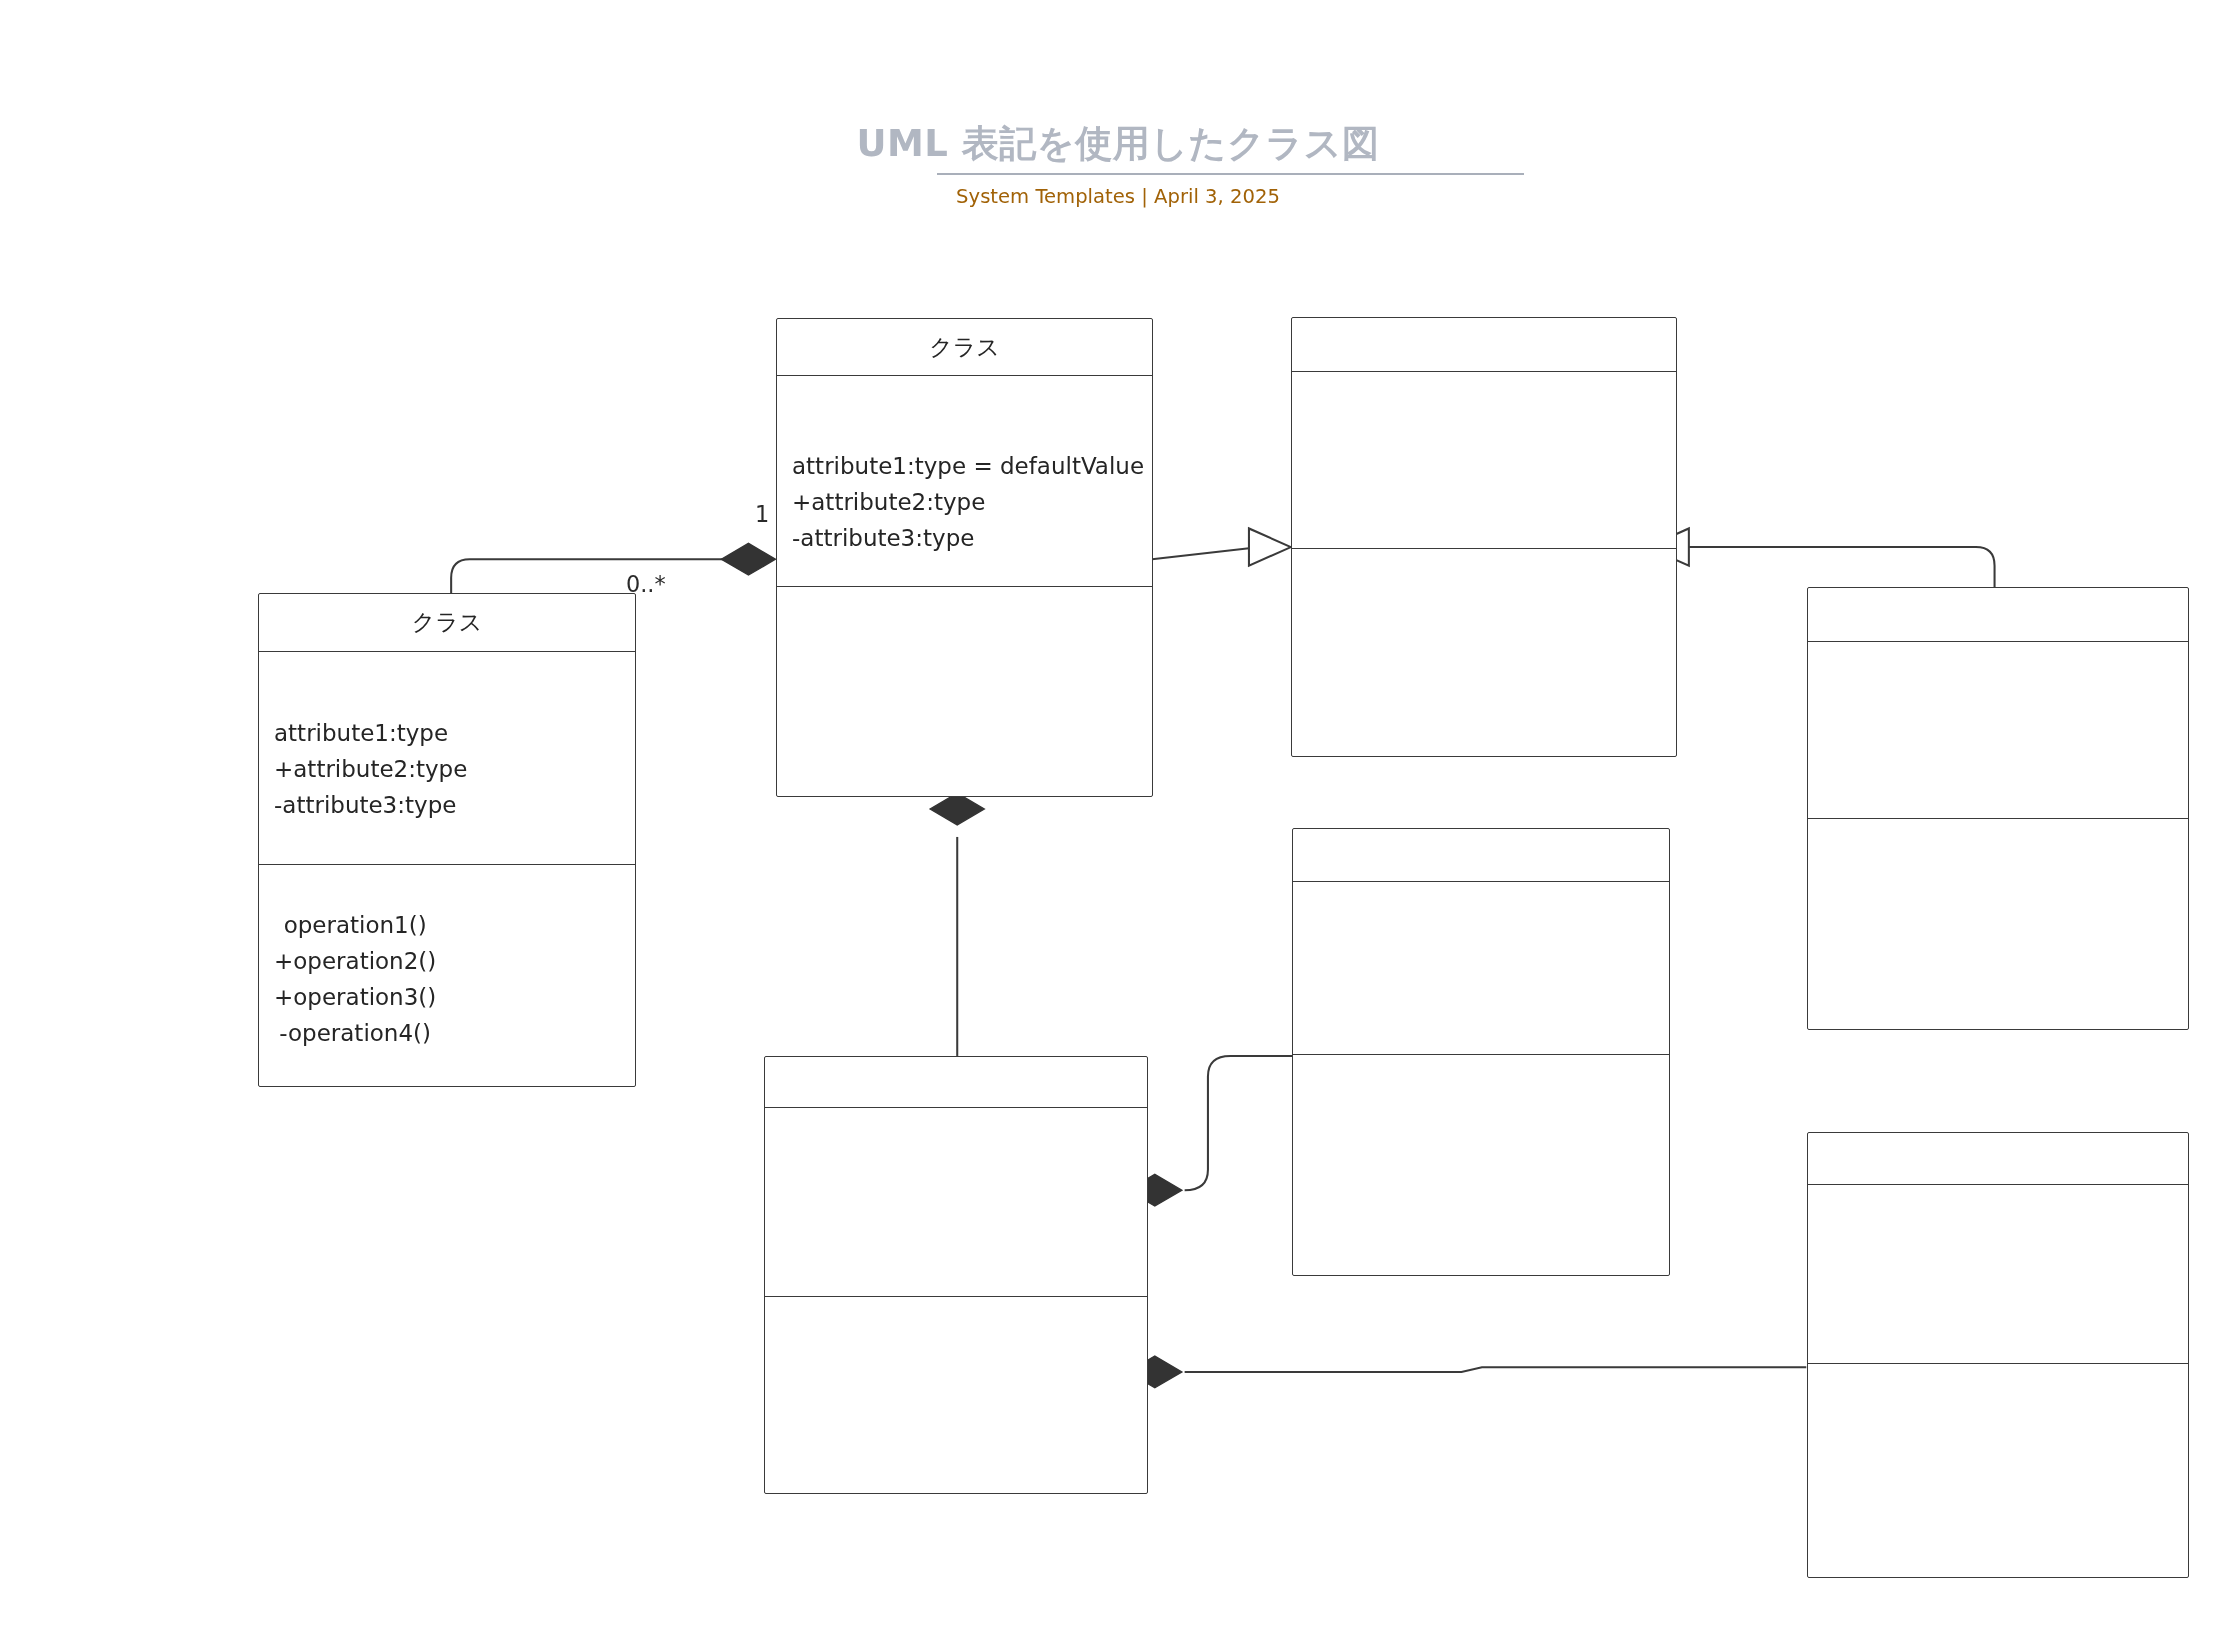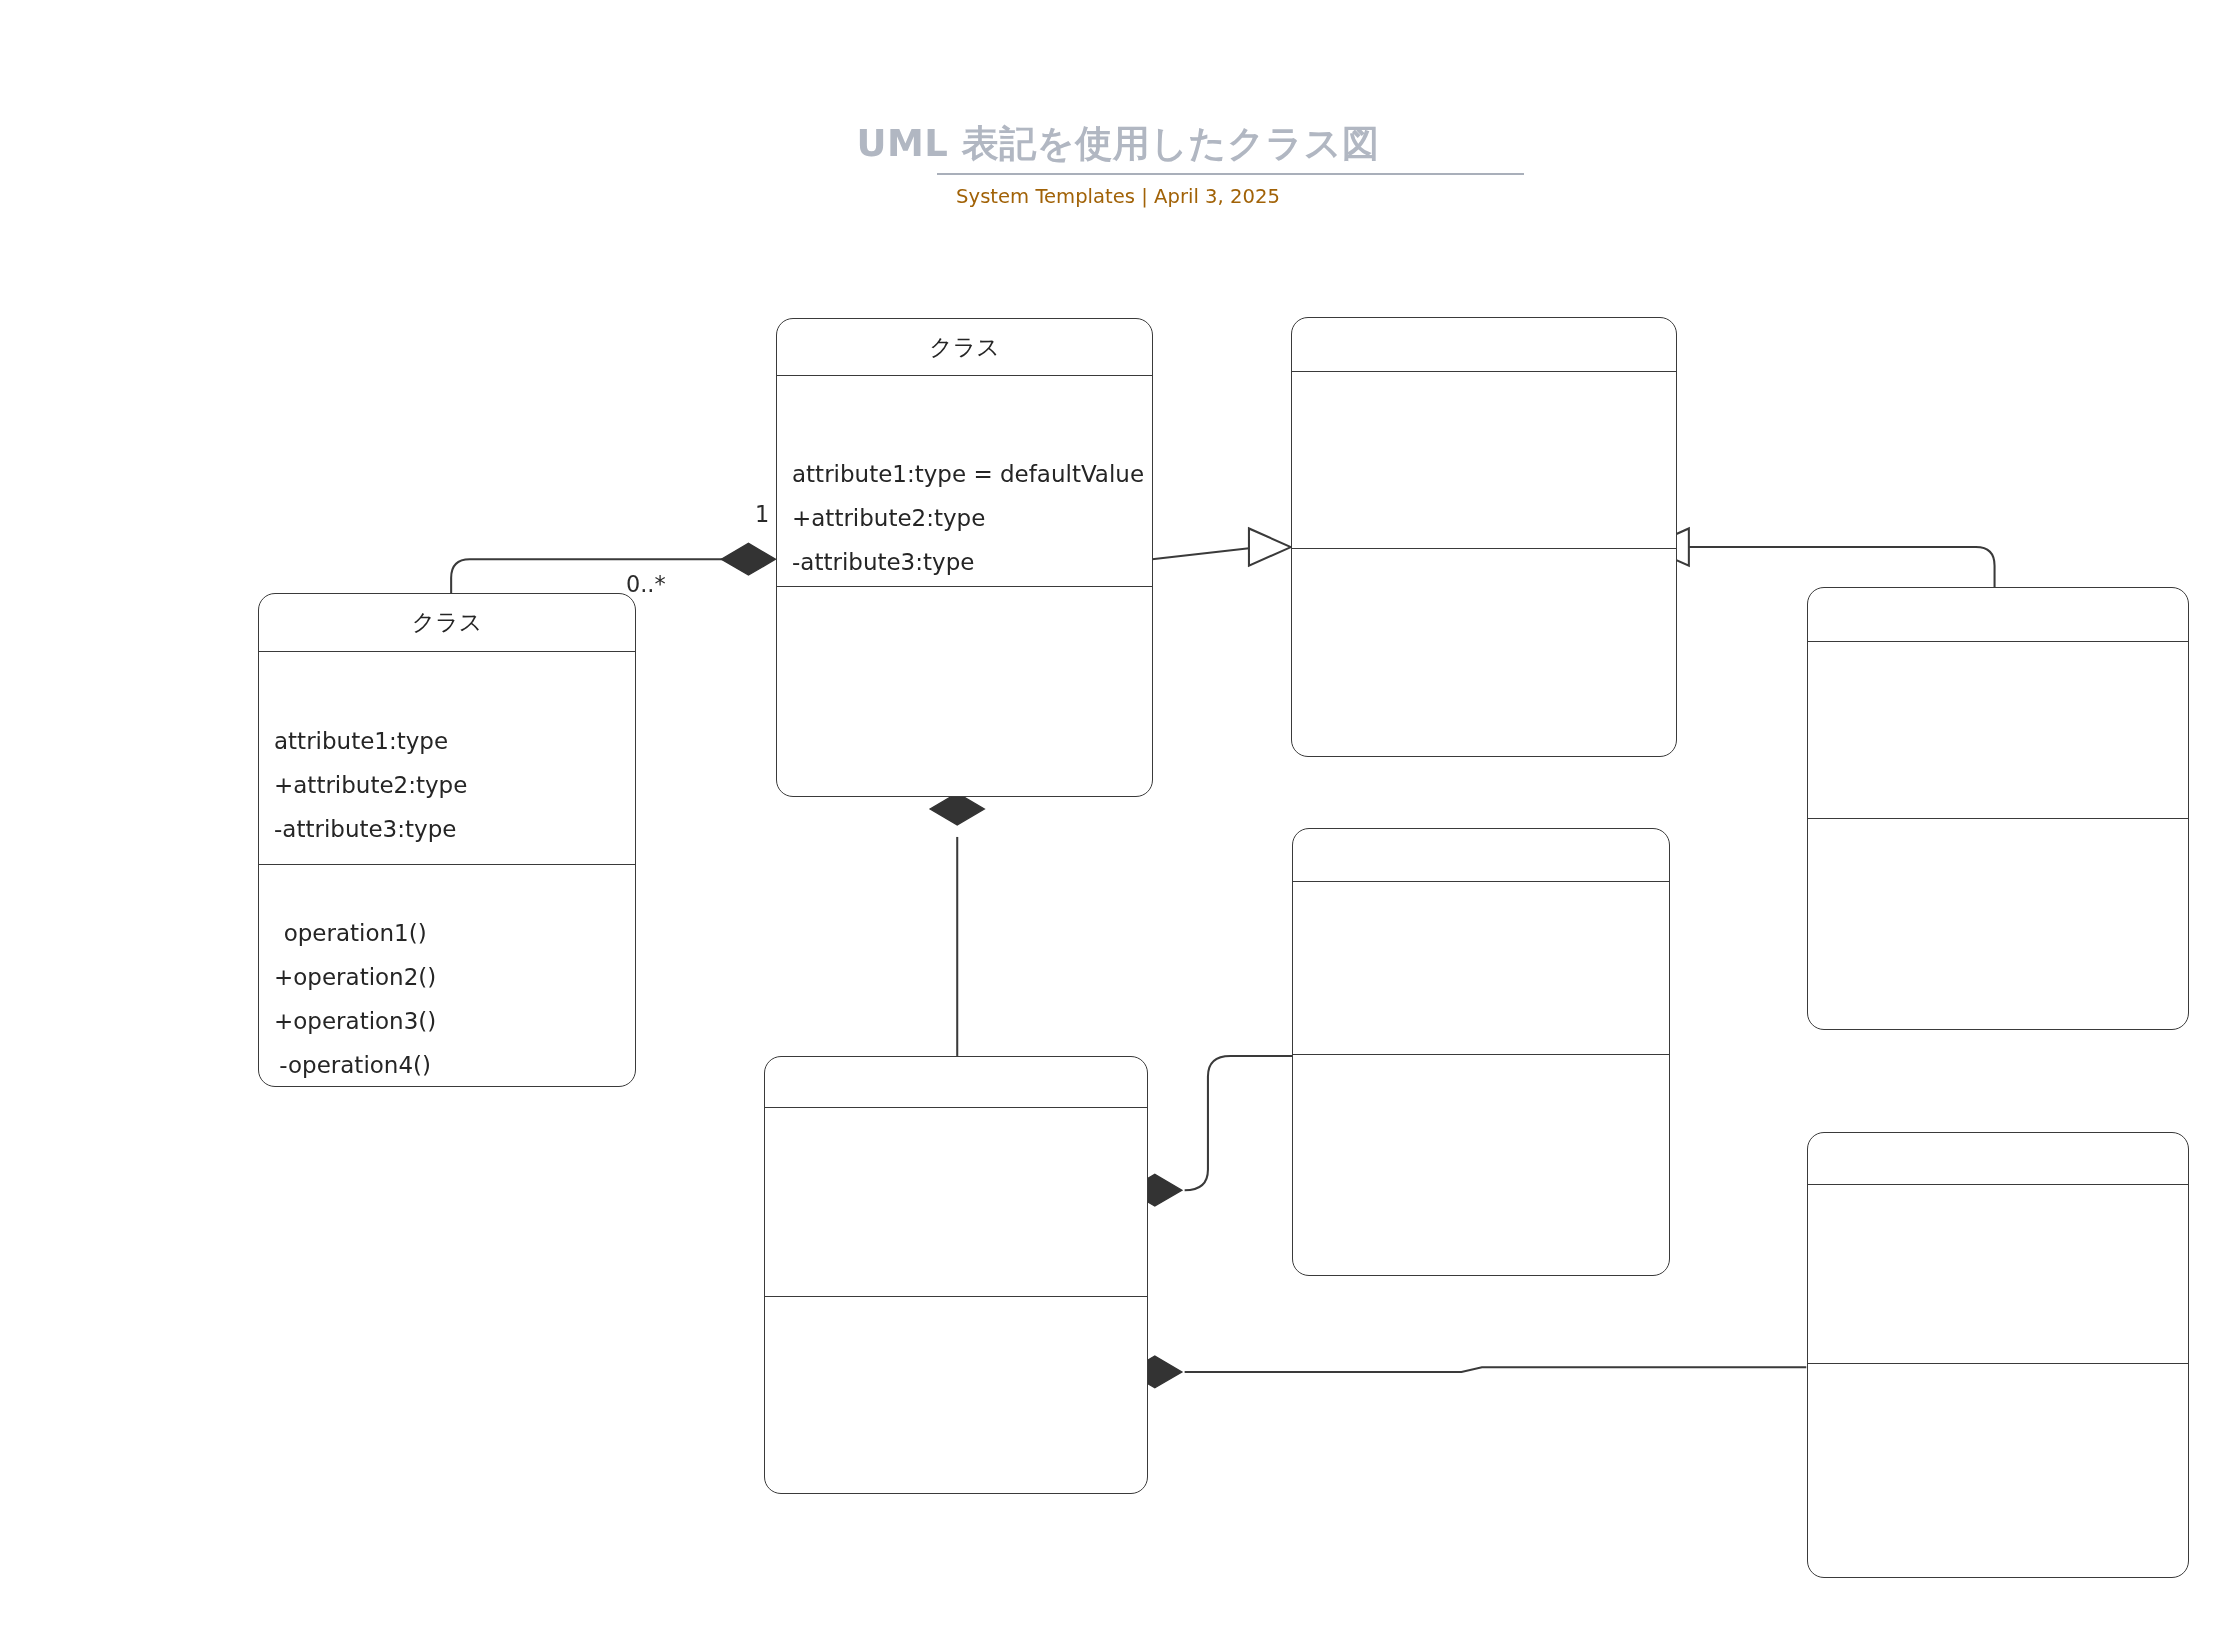--- a/index.html
+++ b/index.html
@@ -63,21 +63,21 @@
     height: 1645px;
     pointer-events: none;
   }
 
   
   .uml-class {
     position: absolute;
     box-sizing: border-box;
     background: #ffffff;
     border: 1.5px solid #3a3a3a;
-    border-radius: 17px;
+    border-radius: 2px;
     overflow: hidden;
   }
   .uml-header {
     box-sizing: border-box;
     width: 100%;
     border-bottom: 1.3px solid #3a3a3a;
     display: flex;
     align-items: center;
     justify-content: center;
     font-size: 23px;
@@ -93,21 +93,21 @@
     border-bottom: 1.3px solid #3a3a3a;
   }
   .uml-lines {
     position: absolute;
     left: 15px;
     font-size: 23px;
     line-height: 36px;
     color: #252525;
     white-space: nowrap;
   }
-  .uml-lines div { white-space: nowrap; margin-top: 8px; }
+  .uml-lines div { white-space: nowrap; }
 
   
   .mult-label {
     position: absolute;
     font-size: 22.4px;
     color: #2a2a2a;
     white-space: nowrap;
   }
 </style>
 </head>

